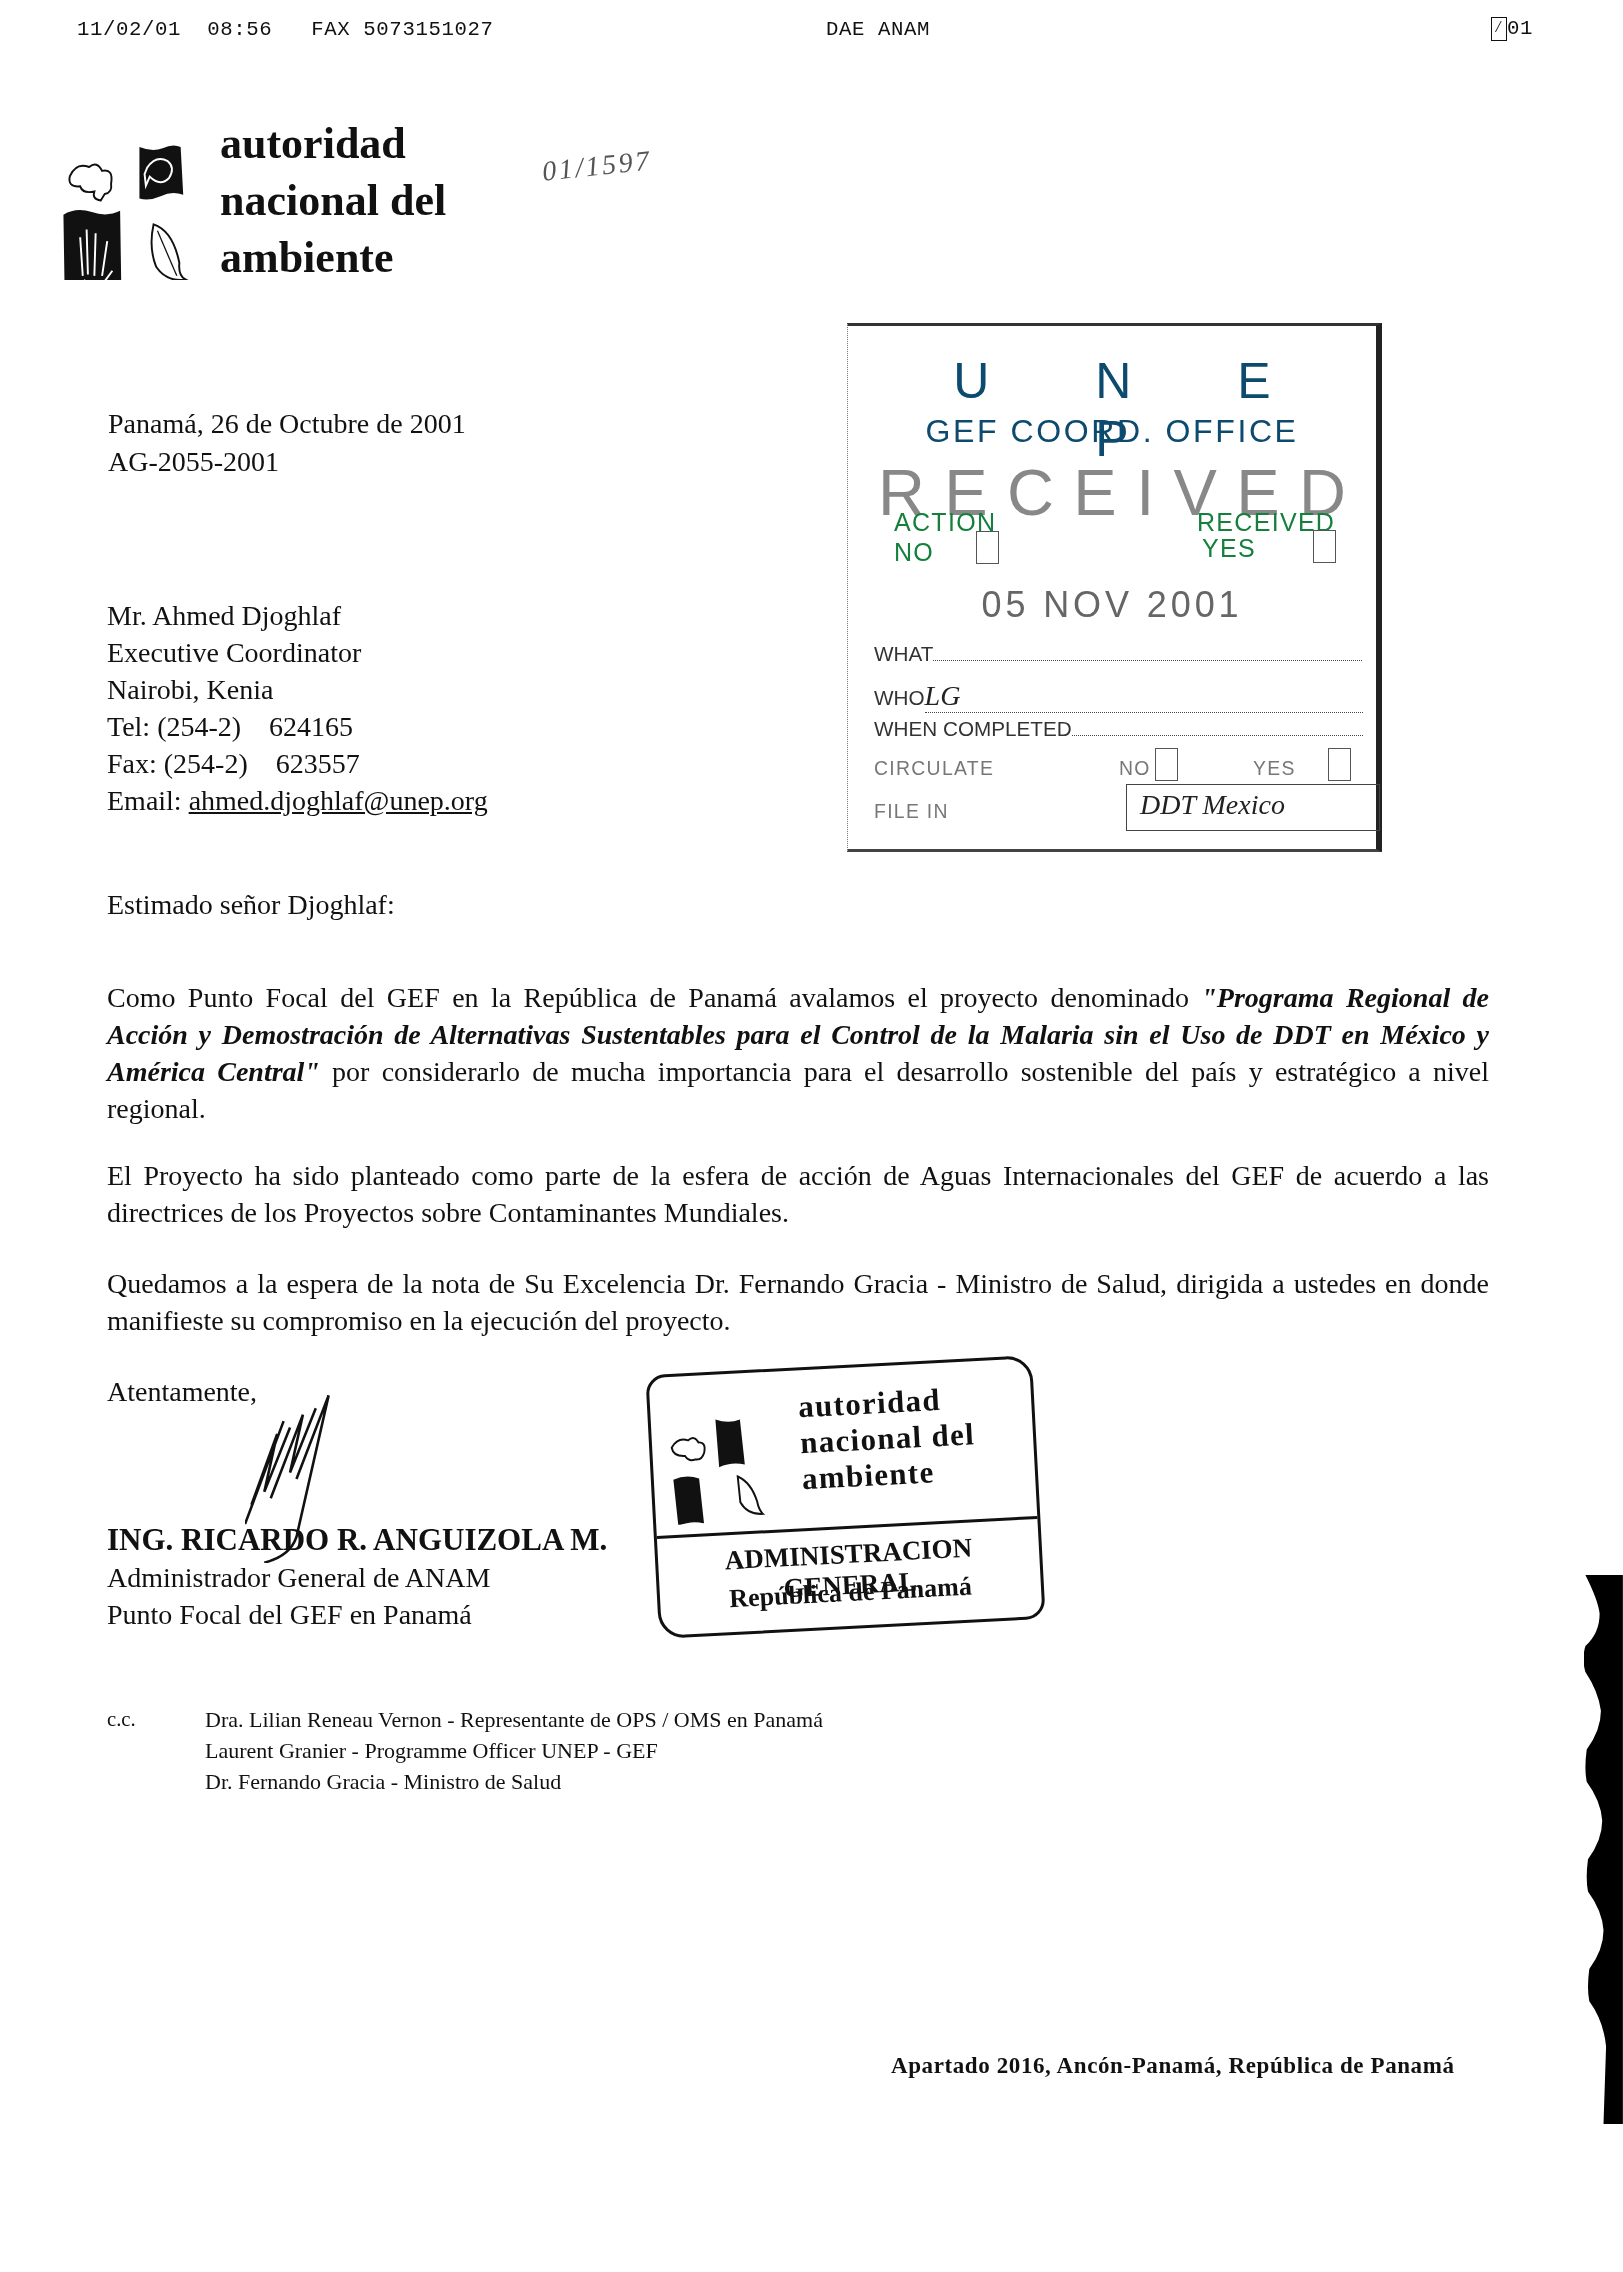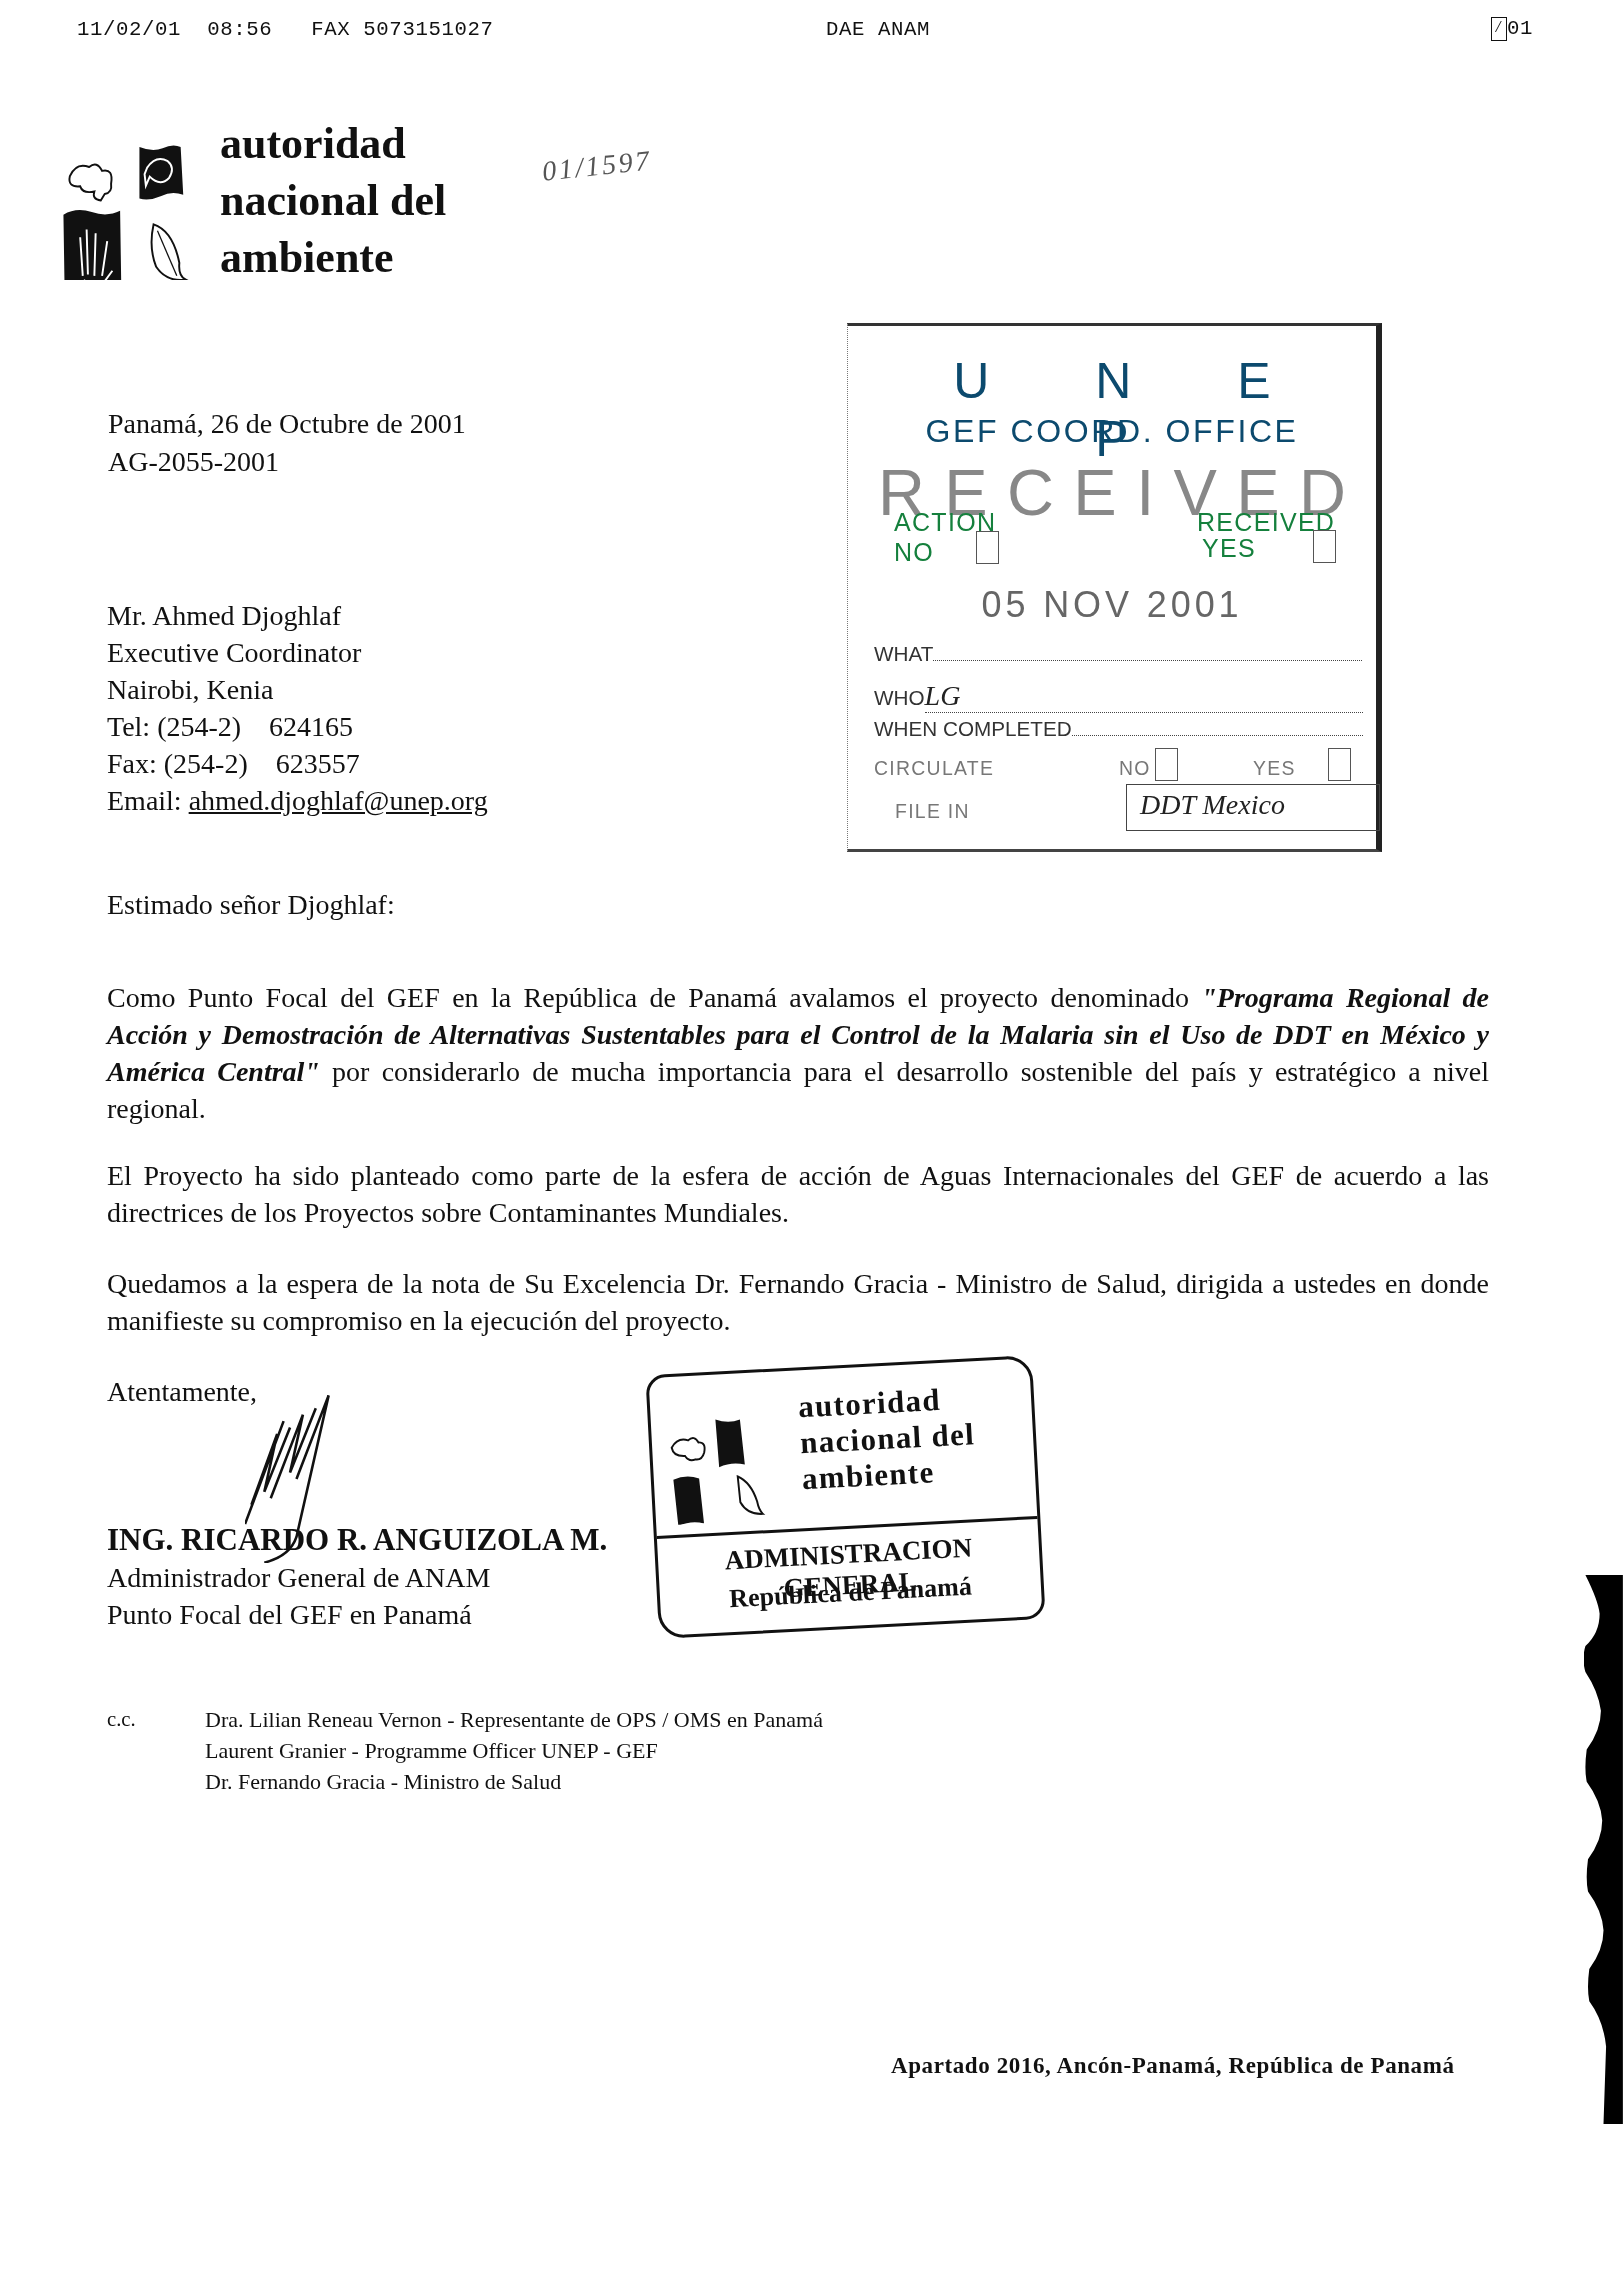--- a/index.html
+++ b/index.html
@@ -92,21 +92,21 @@
     <span>WHO</span><span class="dots" style="width:452px;"><span class="st-hand">LG</span></span>
   </div>
   <div class="st-line" style="top:391px;">
     <span>WHEN COMPLETED</span><span class="dots" style="width:303px;"></span>
   </div>
   <div class="st-small" style="left:26px; top:431px; font-size:19.4px; color:#777;">CIRCULATE</div>
   <div class="st-small" style="left:271px; top:431px; font-size:19.4px; color:#777;">NO</div>
   <div class="st-box" style="left:307px; top:422px;"></div>
   <div class="st-small" style="left:405px; top:431px; font-size:19.4px; color:#777;">YES</div>
   <div class="st-box" style="left:480px; top:422px;"></div>
-  <div class="st-small" style="left:26px; top:474px; font-size:19.4px; color:#777;margin-left:21px;">FILE IN</div>
+  <div class="st-small" style="left:26px; top:474px; font-size:19.4px; color:#777;">FILE IN</div>
   <div class="file-box">
     <span class="st-hand" style="position:absolute;left:13px;top:3.9px;">DDT Mexico</span>
   </div>
 </div>
 
 <div class="abs txt" style="left:108px; top:405px;">Panamá, 26 de Octubre de 2001</div>
 <div class="abs txt" style="left:108px; top:443px;">AG-2055-2001</div>
 
 <div class="abs txt" style="left:107px; top:597px;">
   <div>Mr. Ahmed Djoghlaf</div>

